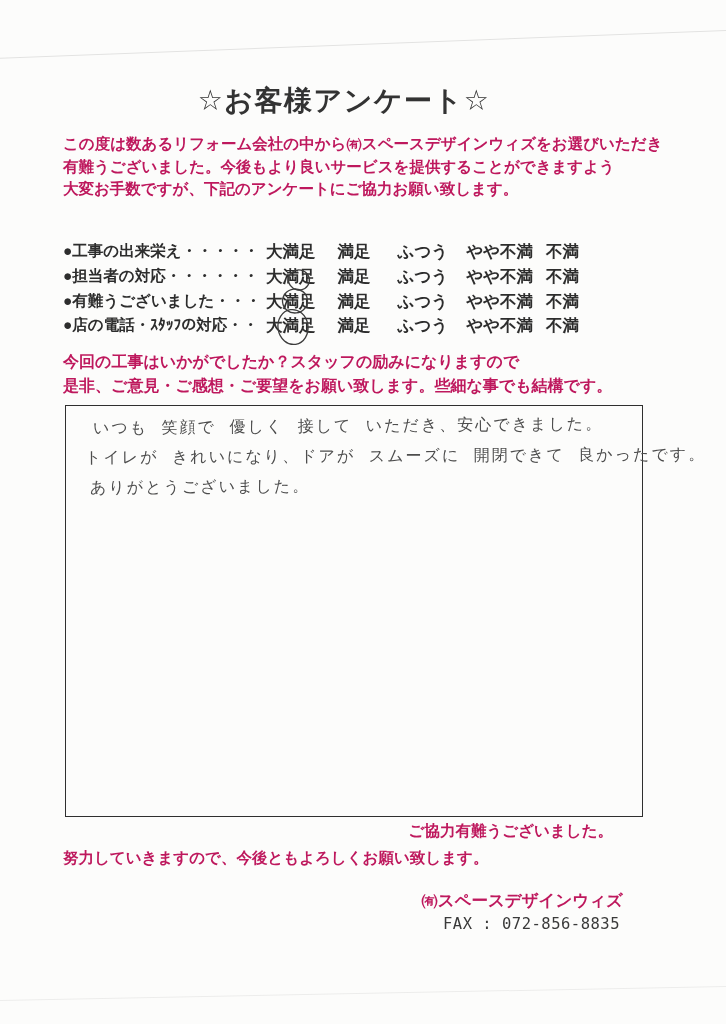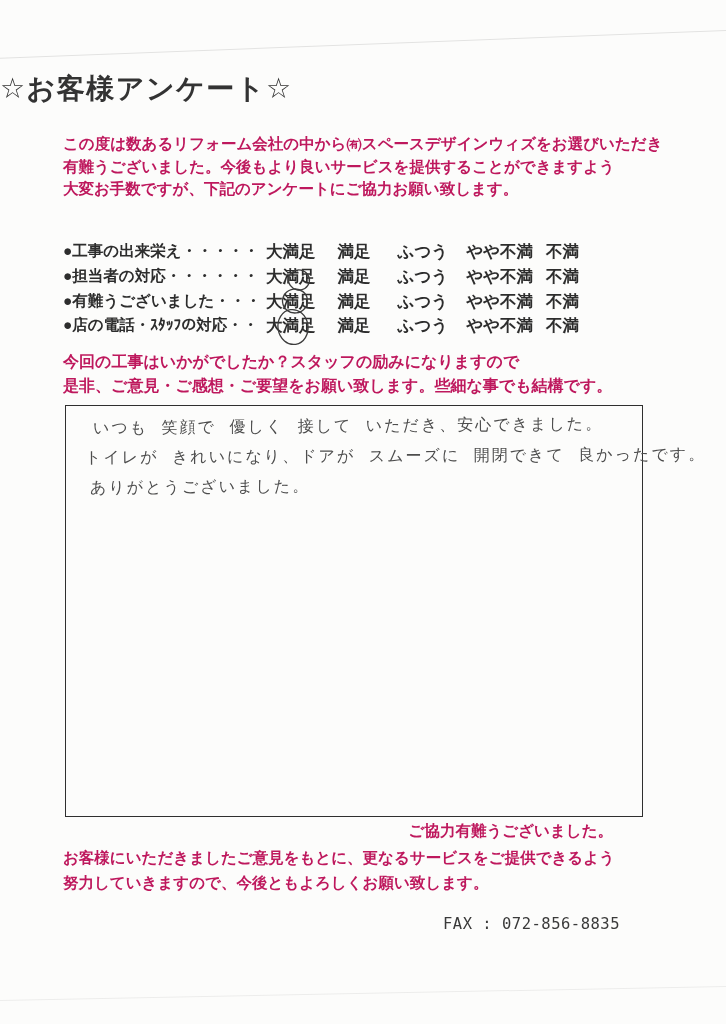--- a/index.html
+++ b/index.html
@@ -12,21 +12,22 @@
     font-family:"Liberation Sans","DejaVu Sans",sans-serif;
     color:#2d2d2d;
   }
   .abs{position:absolute;}
   
   .streak{position:absolute;height:1px;background:rgba(0,0,0,0.10);transform-origin:left center;}
   #streak-top{left:-6px;top:58px;width:745px;transform:rotate(-2.2deg);}
   #streak-bottom{left:-6px;top:1000px;width:745px;transform:rotate(-1.1deg);opacity:.6;}
   
   #title{
-    left:0;top:70px;width:688px;
+    left:0;top:82px;width:688px;
+    text-align:center;
     font-size:28px;font-weight:800;letter-spacing:1.5px;
     color:#333;
   }
   
   .printed{font-weight:700;color:#be185d;}
   #intro{left:63px;top:133px;width:620px;font-size:15.5px;line-height:22.5px;}
   
   .survey-row{position:absolute;left:0;top:0;width:726px;height:25px;}
   .s-label{position:absolute;left:63px;top:0;font-size:15.5px;font-weight:700;white-space:nowrap;letter-spacing:0;}
   .ratings{position:absolute;left:266px;top:0;white-space:nowrap;font-size:16.5px;font-weight:700;}
@@ -114,19 +115,19 @@
   </div>
 
   <div id="comment-box" class="abs"></div>
   <div id="hand-1" class="hand">いつも 笑顔で 優しく 接して いただき、安心できました。</div>
   <div id="hand-2" class="hand">トイレが きれいになり、ドアが スムーズに 開閉できて 良かったです。</div>
   <div id="hand-3" class="hand">ありがとうございました。</div>
 
   <div id="thanks" class="abs printed">ご協力有難うございました。</div>
 
   <div id="closing" class="abs printed">
-    <div>お客様にいただきましたご意見をもとに、更なるサービスをご提供できるよう</div>
     <div>努力していきますので、今後ともよろしくお願い致します。</div>
   </div>
 
+  <div id="company" class="abs printed">㈲スペースデザインウィズ</div>
   <div id="fax" class="abs">FAX : 072-856-8835</div>
 
 </div>
 
 </body></html>

